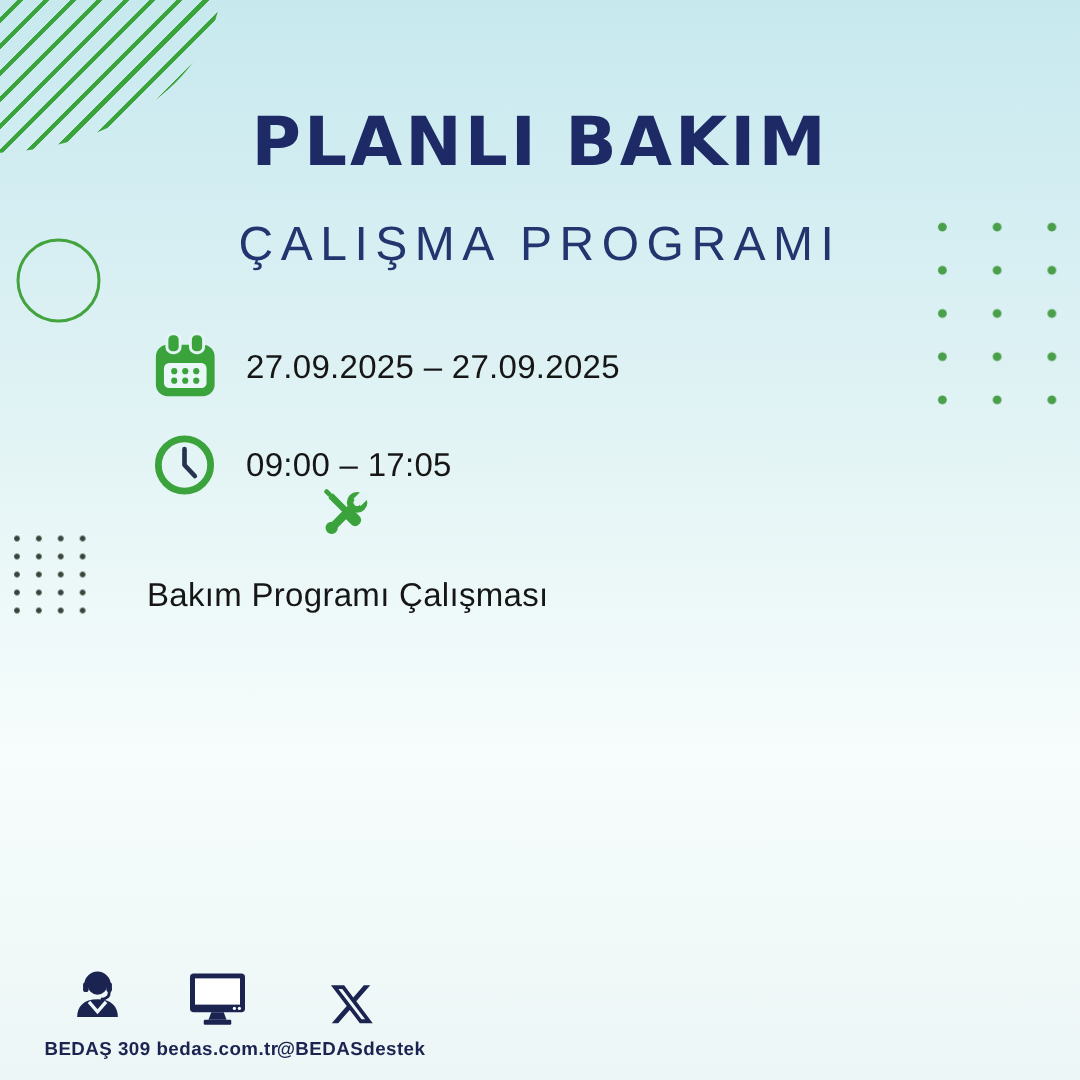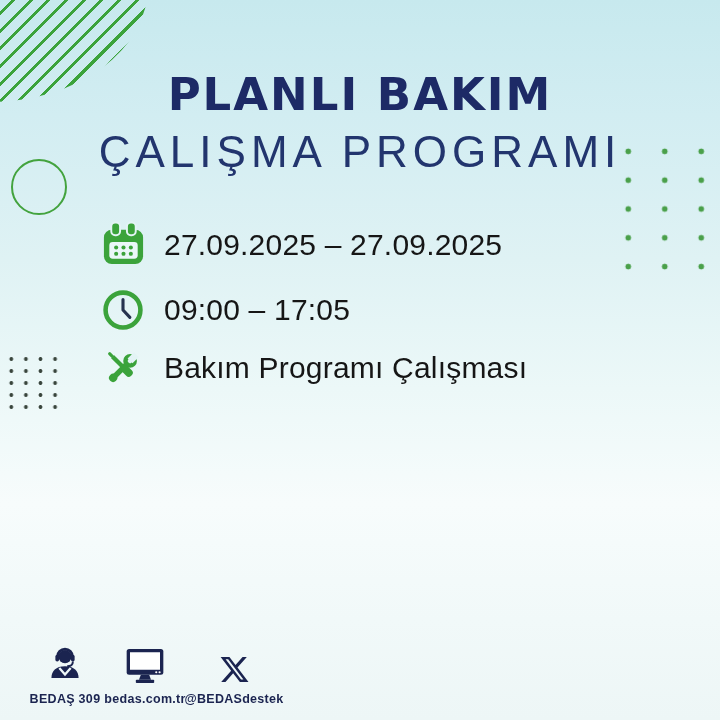--- a/index.html
+++ b/index.html
@@ -28,29 +28,29 @@
     background-image:radial-gradient(circle,#39453c 1.6px,rgba(0,0,0,0) 2.2px);
     background-size:14.6px 12px;
   }
   
   .title{position:absolute;left:0;right:0;top:70px;text-align:center;}
   .title .l1{
     font-family:"DejaVu Sans","Liberation Sans",sans-serif;
     font-size:45px;font-weight:800;letter-spacing:2px;color:#1d2a66;line-height:1.1;
   }
   .title .l2{
-    font-size:44px;font-weight:500;letter-spacing:5px;color:#22356e;margin-top:7px;
+    font-size:32px;font-weight:500;letter-spacing:5px;color:#22356e;margin-top:24px;
   }
   
   .row{position:absolute;left:98px;display:flex;align-items:center;gap:16px;}
   .row .icon-box{width:50px;display:flex;justify-content:center;flex:0 0 50px;}
-  .row .txt{font-size:30px;color:#161616;letter-spacing:.2px;}
+  .row .txt{font-size:22px;color:#161616;letter-spacing:.2px;}
   .row-date{top:221px;}
   .row-time{top:288px;}
-  .row-work{top:344px;}
+  .row-work{top:318px;flex-direction:column;}
   .row-loc{top:395px;align-items:flex-start;}
   .row-loc .txt{line-height:31px;}
   
   .footer-item{position:absolute;top:641px;text-align:center;}
   .footer-item .icon-wrap{height:44px;display:flex;align-items:flex-end;justify-content:center;margin-bottom:7px;}
   .footer-item .lbl{font-size:12.5px;font-weight:700;color:#1b2450;letter-spacing:.3px;}
   .fi-phone{left:22px;width:86px;}
   .fi-web{left:100px;width:90px;}
   .fi-social{left:181px;width:106px;}
   

